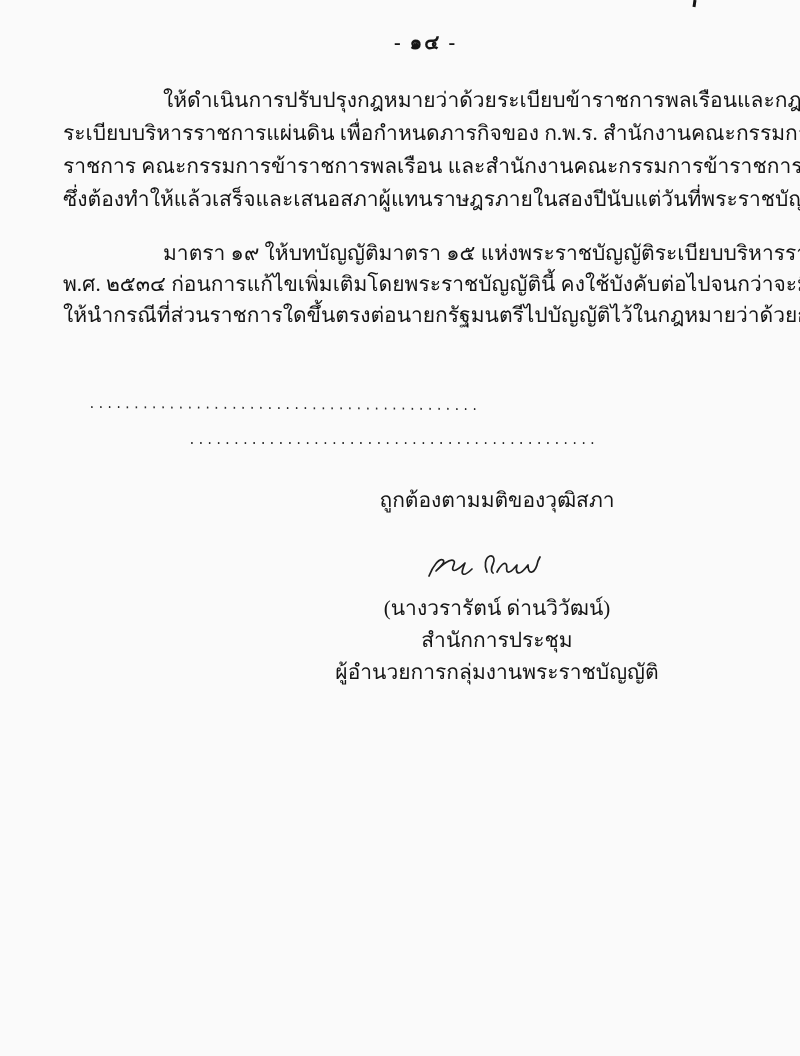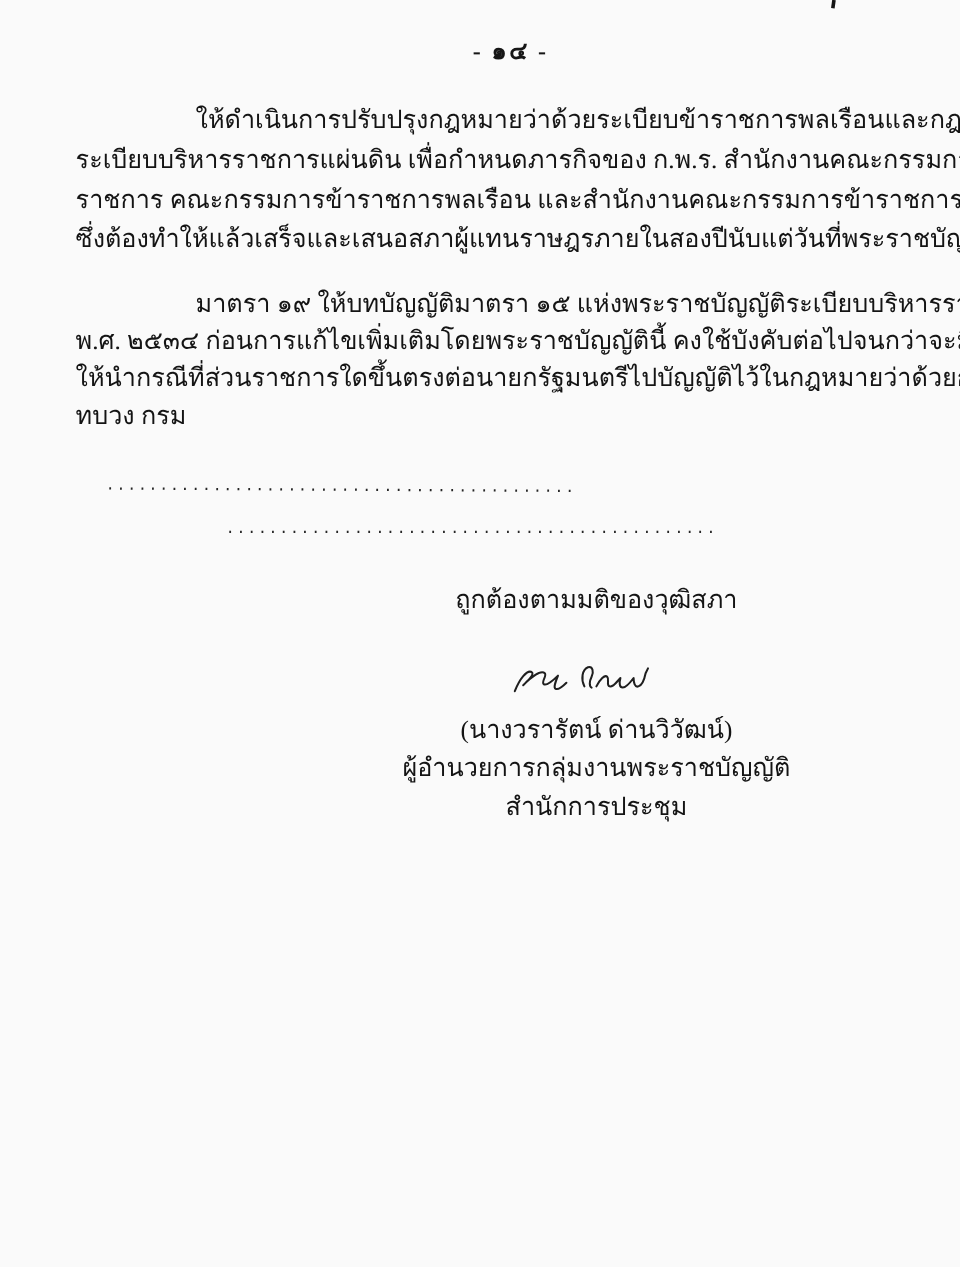--- a/index.html
+++ b/index.html
@@ -61,37 +61,36 @@
     <div class="line indent">ให้ดำเนินการปรับปรุงกฎหมายว่าด้วยระเบียบข้าราชการพลเรือนและกฎหมายว่าด้วย</div>
     <div class="line">ระเบียบบริหารราชการแผ่นดิน เพื่อกำหนดภารกิจของ ก.พ.ร. สำนักงานคณะกรรมการพัฒนาระบบ</div>
     <div class="line">ราชการ คณะกรรมการข้าราชการพลเรือน และสำนักงานคณะกรรมการข้าราชการพลเรือน ให้เหมาะสม</div>
     <div class="line">ซึ่งต้องทำให้แล้วเสร็จและเสนอสภาผู้แทนราษฎรภายในสองปีนับแต่วันที่พระราชบัญญัตินี้ใช้บังคับ</div>
   </div>
 
   <div class="body-text para-2">
     <div class="line indent">มาตรา ๑๙ ให้บทบัญญัติมาตรา ๑๕ แห่งพระราชบัญญัติระเบียบบริหารราชการแผ่นดิน</div>
     <div class="line">พ.ศ. ๒๕๓๔ ก่อนการแก้ไขเพิ่มเติมโดยพระราชบัญญัตินี้ คงใช้บังคับต่อไปจนกว่าจะมีการแก้ไขเพิ่มเติม</div>
     <div class="line">ให้นำกรณีที่ส่วนราชการใดขึ้นตรงต่อนายกรัฐมนตรีไปบัญญัติไว้ในกฎหมายว่าด้วยการปรับปรุงกระทรวง</div>
-    <div class="line">ทบวง กรม</div>
   </div>
 
   <div class="dotted dotted-1">............................................</div>
   <div class="dotted dotted-2">..............................................</div>
 
   <div class="cert-block">
     <div class="cert-line cert-statement">ถูกต้องตามมติของวุฒิสภา</div>
 
     <div class="signature-wrap">
       <svg width="130" height="40" viewBox="0 0 130 40">
         <g fill="none" stroke="#1f1f1f" stroke-width="1.7" stroke-linecap="round" stroke-linejoin="round">
           <path d="M4,28 C8,18 14,10 18,12 C21,14 14,20 11,23 C18,16 26,10 29,13 C31,15 26,20 28,22 C30,24 36,19 40,15 C38,20 36,25 38,26 C40,27 44,24 47,21"></path>
           <path d="M62,24 C59,18 60,10 65,8 C69,7 70,12 68,16 C66,20 66,24 68,25"></path>
           <path d="M72,24 C75,18 79,14 81,16 C83,18 80,23 83,24 C86,25 89,20 92,17 C91,21 91,25 94,25 C97,25 100,21 103,17 C103,21 104,25 107,24 C110,23 112,18 113,13 L115,9"></path>
         </g>
       </svg>
     </div>
 
     <div class="cert-line cert-name">(นางวรารัตน์ ด่านวิวัฒน์)</div>
+    <div class="cert-line">สำนักการประชุม</div>
     <div class="cert-line">ผู้อำนวยการกลุ่มงานพระราชบัญญัติ</div>
-    <div class="cert-line">สำนักการประชุม</div>
   </div>
 
 </div>
 
 </body></html>

